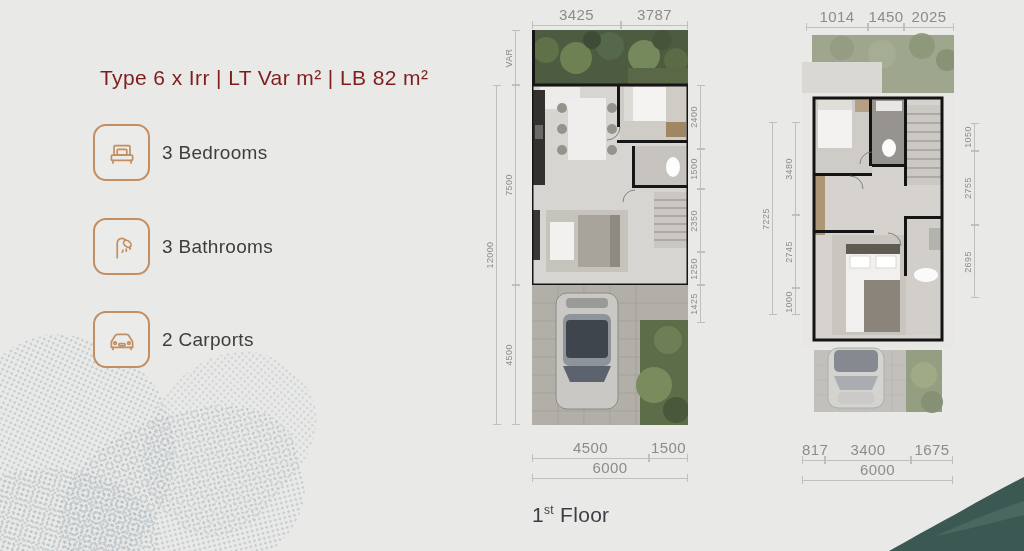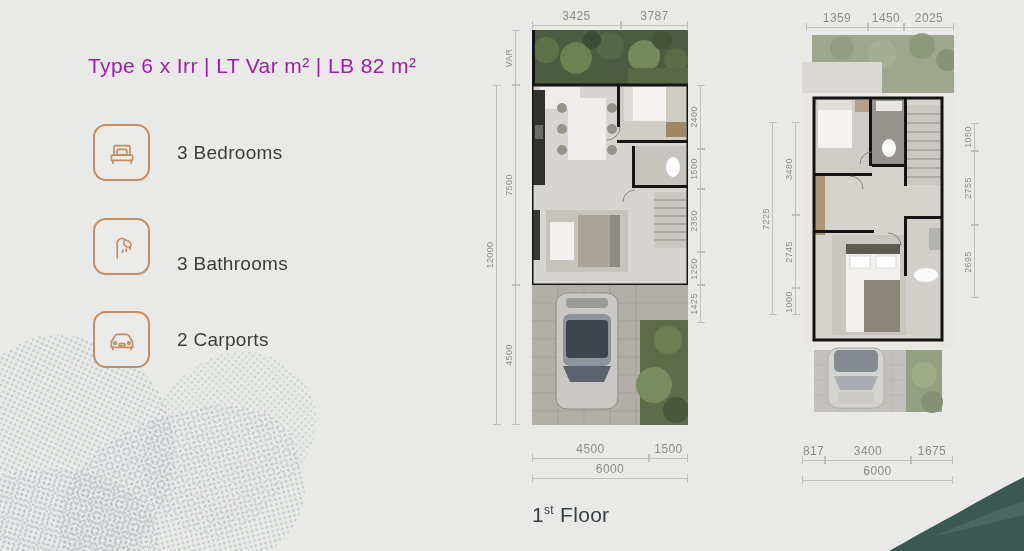--- a/index.html
+++ b/index.html
@@ -9,32 +9,32 @@
   
   .deco-dots{position:absolute;background-image:radial-gradient(#aebabf 1.2px,transparent 1.2px);background-size:5px 5px;opacity:.65;}
   .dots1{left:-50px;top:340px;width:220px;height:250px;border-radius:45% 55% 60% 40%;transform:rotate(25deg);}
   .dots2{left:55px;top:415px;width:250px;height:170px;border-radius:60% 40% 50% 50%;transform:rotate(-14deg);}
   .dots3{left:-30px;top:470px;width:190px;height:110px;border-radius:50%;transform:rotate(10deg);}
   .dots4{left:150px;top:345px;width:150px;height:190px;border-radius:55% 45% 40% 60%;transform:rotate(40deg);opacity:.45;}
 
   .leaf-br{position:absolute;right:0;bottom:0;}
 
   
-  .title{position:absolute;left:88px;top:54px;width:420px;margin:0;font-size:21px;font-weight:500;color:#a21caf;letter-spacing:.4px;white-space:nowrap;}
+  .title{position:absolute;left:88px;top:54px;width:420px;margin:12px;font-size:21px;font-weight:500;color:#7f1d1d;letter-spacing:.4px;white-space:nowrap;}
   .feature{position:absolute;left:93px;display:flex;align-items:center;}
-  .f1{top:124px;} .f2{top:218px;align-items:flex-end;} .f3{top:311px;justify-content:center;} .f4{top:405px;}
+  .f1{top:124px;} .f2{top:218px;} .f3{top:311px;justify-content:center;} .f4{top:405px;}
   .icon-box{width:53px;height:53px;border:2px solid #c48e60;border-radius:13px;background:#ebebe9;display:flex;align-items:center;justify-content:center;}
   .icon-box svg{stroke:#c48e60;fill:none;stroke-width:3.2;stroke-linecap:round;stroke-linejoin:round;}
-  .feature-label{margin-left:27px;font-size:19px;color:#3e3e39;letter-spacing:.3px;white-space:nowrap;}
+  .feature-label{margin-left:12px;font-size:19px;color:#3e3e39;letter-spacing:.3px;white-space:nowrap;}
 
   
   .dim-h{position:absolute;height:11px;border-bottom:1px solid #bfbfbc;}
   .dim-h::before,.dim-h::after{content:"";position:absolute;bottom:-4px;width:1px;height:8px;background:#bfbfbc;}
   .dim-h::before{left:0;} .dim-h::after{right:0;}
-  .dim-h span{position:absolute;bottom:2px;left:0;right:0;text-align:center;font-size:12px;color:#8c8c89;letter-spacing:.4px;}
+  .dim-h span{position:absolute;bottom:2px;left:0;right:0;text-align:center;font-size:15px;color:#8c8c89;letter-spacing:.4px;}
   .dim-v{position:absolute;width:11px;border-left:1px solid #bfbfbc;}
   .dim-v::before,.dim-v::after{content:"";position:absolute;left:-4px;width:8px;height:1px;background:#bfbfbc;}
   .dim-v::before{top:0;} .dim-v::after{bottom:0;}
   .dim-v span{position:absolute;top:50%;left:-7px;transform:translate(-50%,-50%) rotate(-90deg);font-size:9px;color:#8c8c89;letter-spacing:.4px;white-space:nowrap;}
 
   .floor-label{position:absolute;text-align:left;font-size:21px;color:#3b3f43;font-weight:500;letter-spacing:.3px;}
   .floor-label sup{font-size:12px;}
 
   .plan-svg{position:absolute;}
 </style>
@@ -317,21 +317,21 @@
       <g>
         <rect x="26" y="318" width="56" height="60" rx="10" fill="#cbcac7" stroke="#96968f" stroke-width="1"></rect>
         <rect x="32" y="320" width="44" height="22" rx="5" fill="#5c636e"></rect>
         <path d="M32 346 L76 346 L70 360 L38 360 Z" fill="#8f939a"></path>
         <rect x="36" y="362" width="36" height="12" rx="4" fill="#bfbebb"></rect>
       </g>
     </g>
   </svg>
 
   <div class="dim-h" style="left:806px;top:16px;width:62px">
-      <span>1359</span>
+      <span>1014</span>
     </div>
   <div class="dim-h" style="left:868px;top:16px;width:36px">
       <span>1450</span>
     </div>
   <div class="dim-h" style="left:904px;top:16px;width:50px">
       <span>2025</span>
     </div>
 
   <div class="dim-v" style="left:795px;top:122px;height:93px">
       <span>3480</span>

